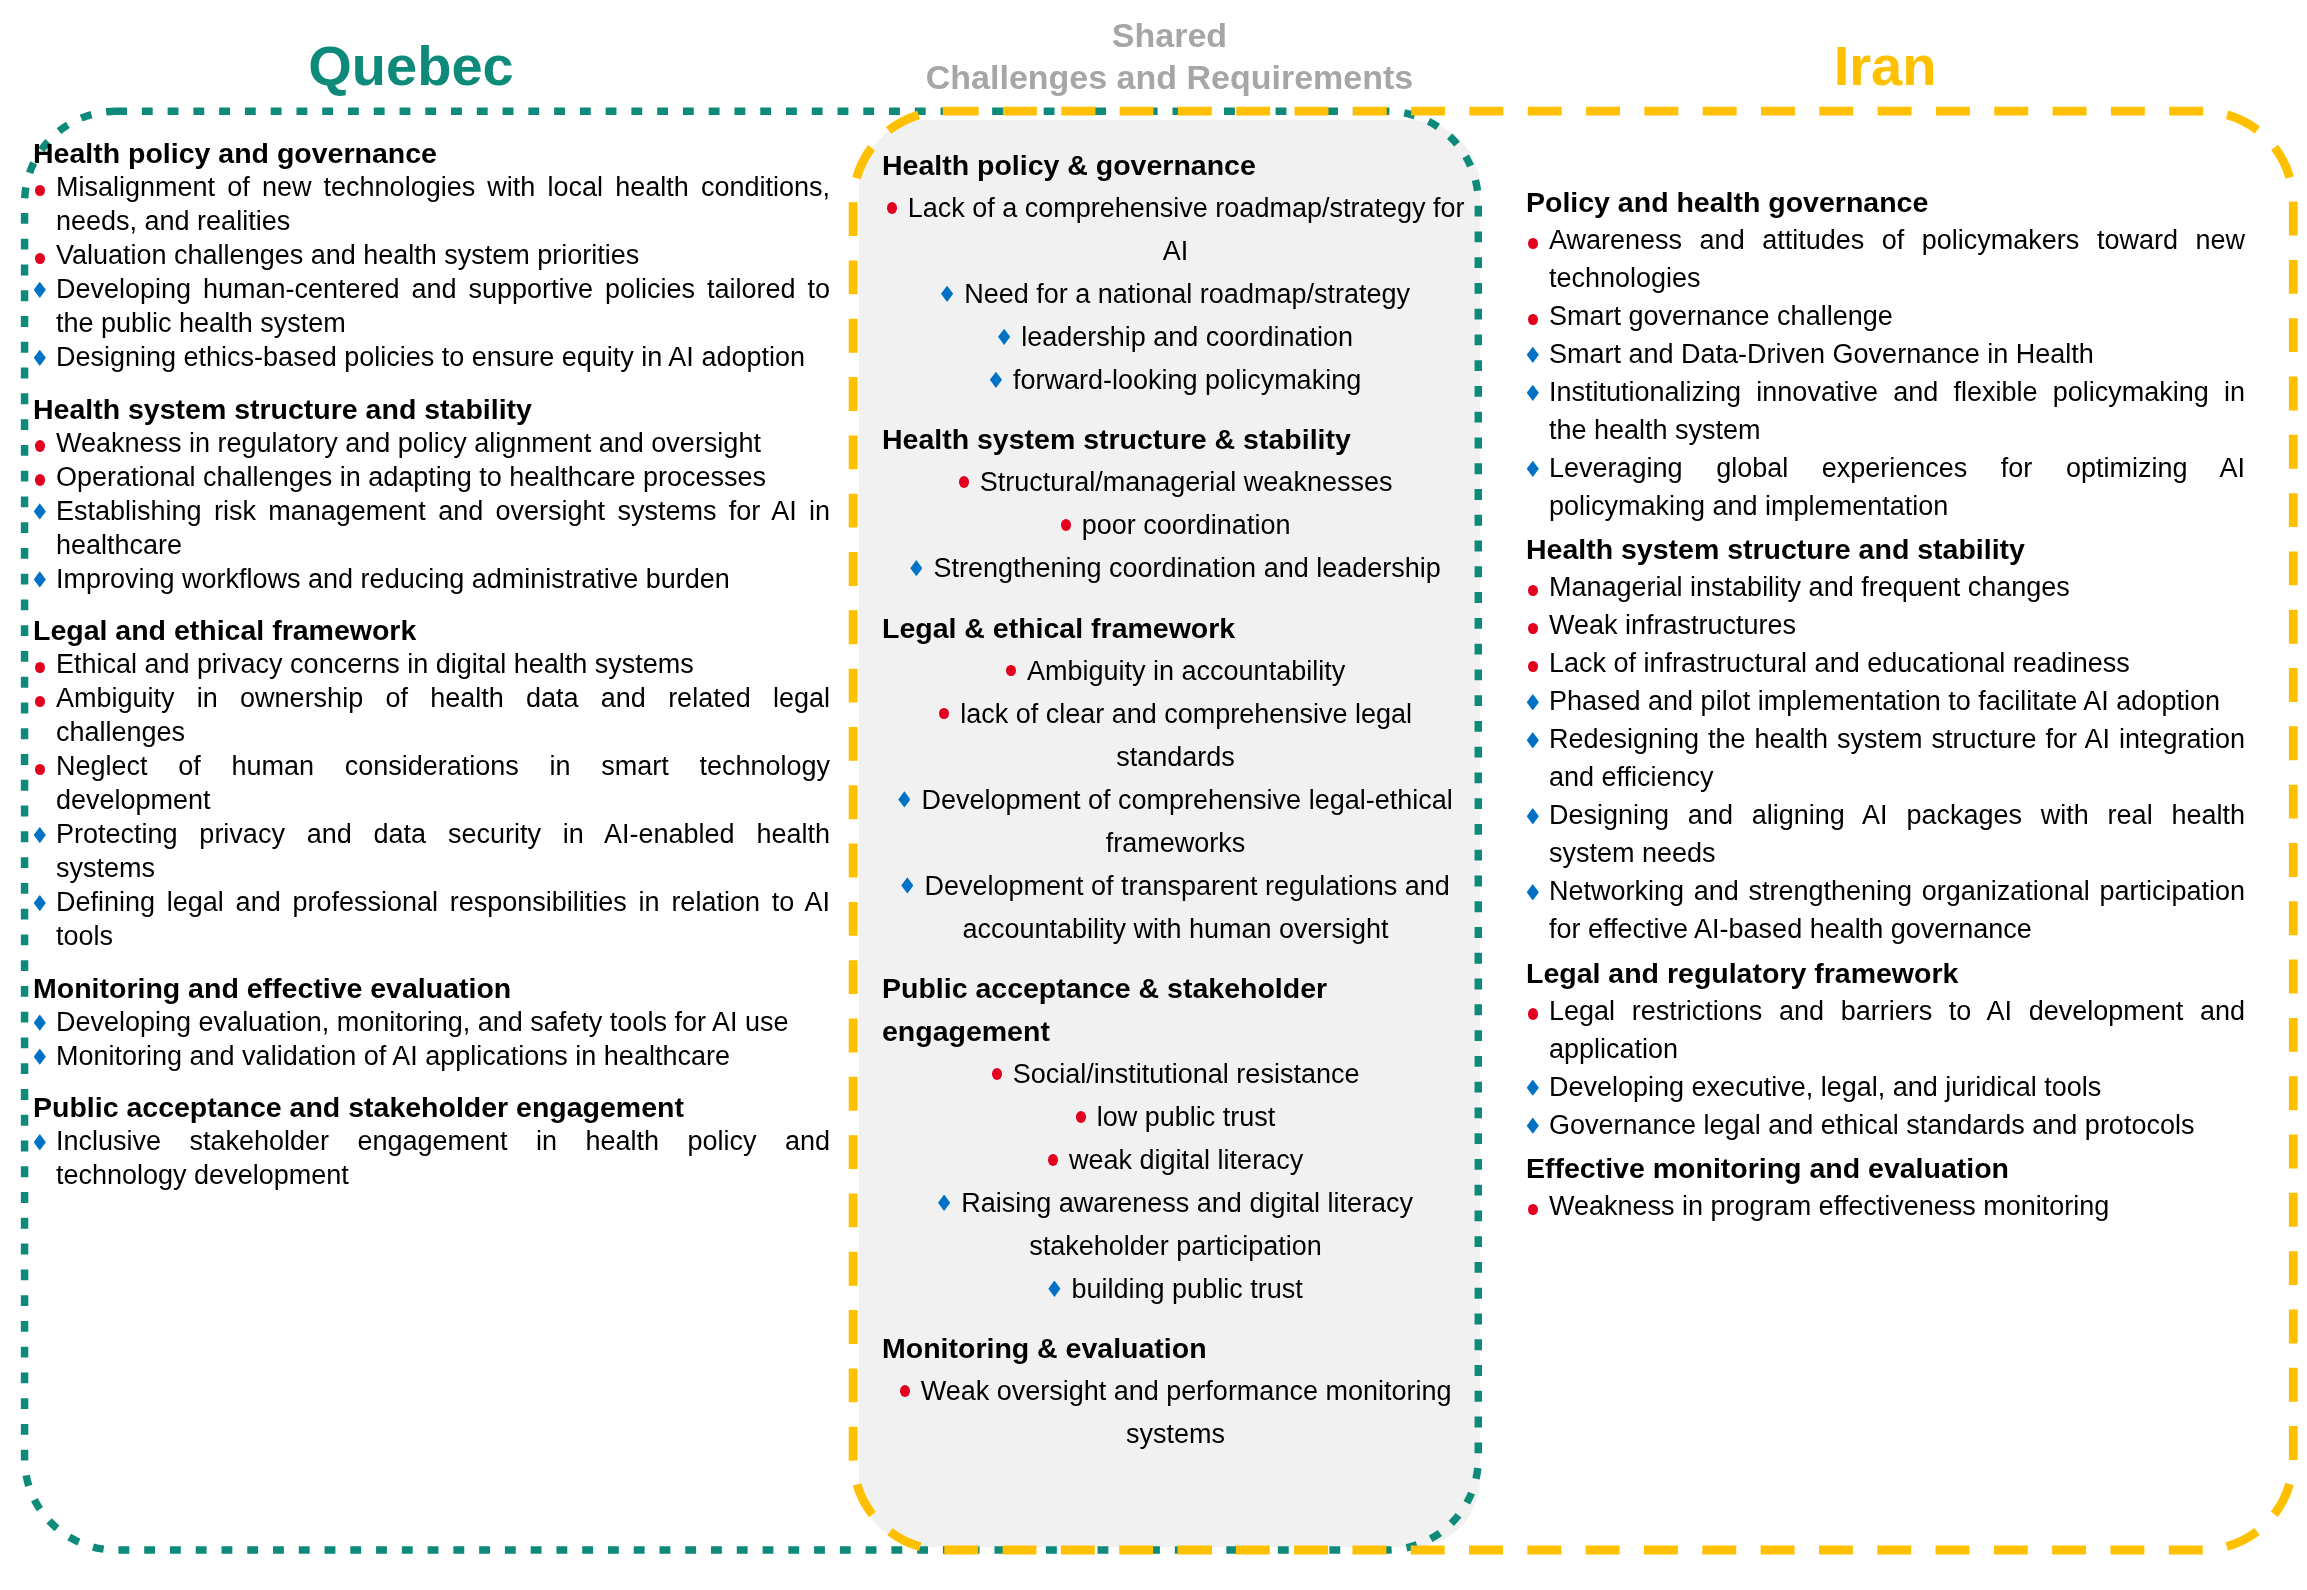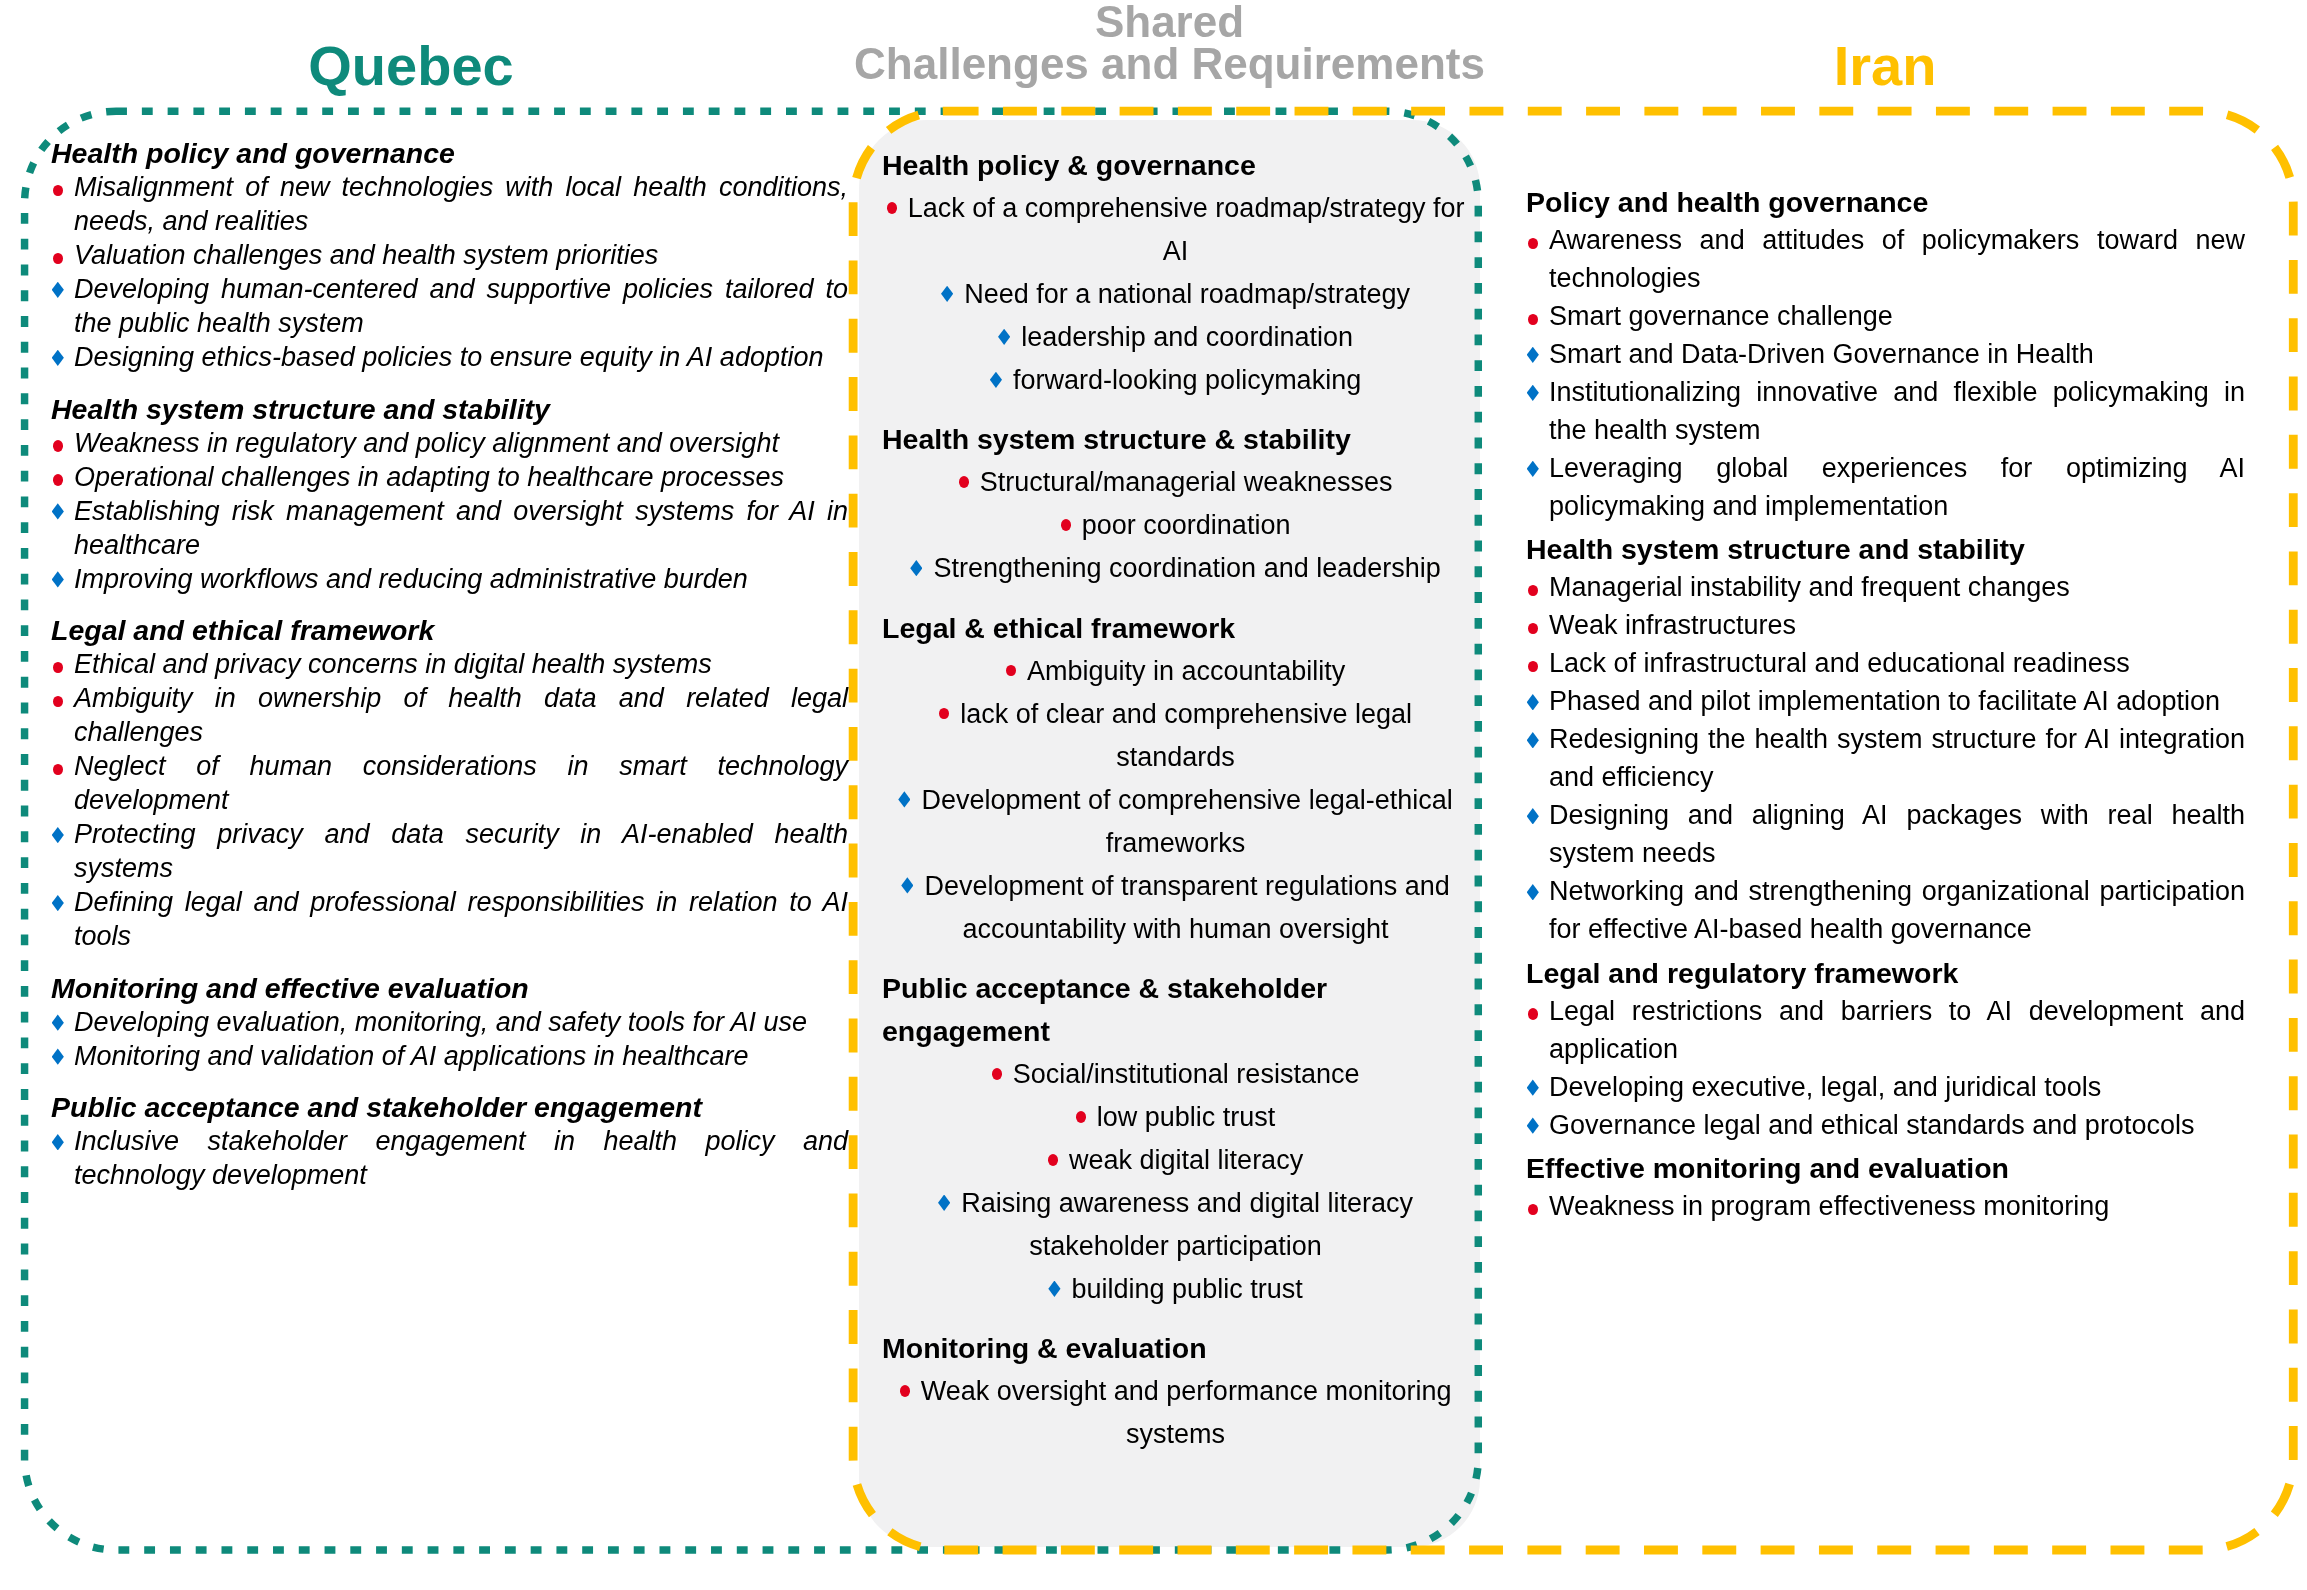--- a/index.html
+++ b/index.html
@@ -8,30 +8,30 @@
   }
   *{margin:0;padding:0;box-sizing:border-box;}
   html,body{background:#ffffff;}
   body{font-family:"Liberation Sans", sans-serif; color:var(--ink);}
   .canvas{position:relative;width:2307px;height:1590px;background:#ffffff;overflow:hidden;}
 
   
   .title{position:absolute;font-weight:bold;text-align:center;}
   .title-quebec{left:0;top:33px;width:822px;font-size:56px;color:var(--teal);}
   .title-iran{left:1505px;top:33px;width:760px;font-size:56px;color:var(--gold);}
-  .title-shared{left:851px;top:1px;width:637px;font-size:44px;line-height:42px;color:var(--graytitle);}
+  .title-shared{left:851px;top:14px;width:637px;font-size:34px;line-height:42px;color:var(--graytitle);}
 
   
   .gray-box{position:absolute;left:859px;top:120px;width:621px;height:1427px;
             background:var(--boxfill);border-radius:68px;z-index:1;}
   .border-svg{position:absolute;left:0;top:0;z-index:2;}
 
   
   .col{position:absolute;z-index:3;font-size:27px;}
-  .col-quebec{left:51px;top:136px;width:797px;--lh:34px;line-height:var(--lh);font-style:italic;}
+  .col-quebec{left:33px;top:136px;width:797px;--lh:34px;line-height:var(--lh);}
   .col-iran{left:1526px;top:157px;width:719px;--lh:38px;line-height:var(--lh);margin-top:26px;}
   .col-shared{left:882px;top:144px;width:587px;--lh:43px;line-height:var(--lh);text-align:center;}
 
   .sec{margin-top:17.6px;}
   .col-shared .sec{margin-top:16.3px;}
   .col-iran .sec{margin-top:5.4px;}
   .col .sec:first-child{margin-top:0;}
 
   .sec-heading{font-weight:bold;font-size:28.5px;}
   .col-shared .sec-heading{text-align:left;}

